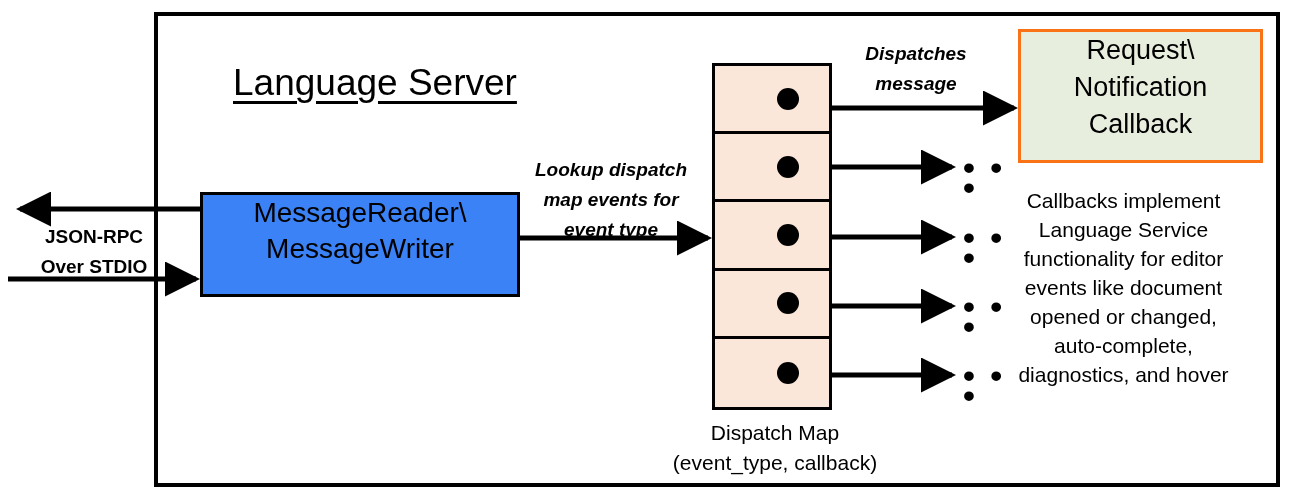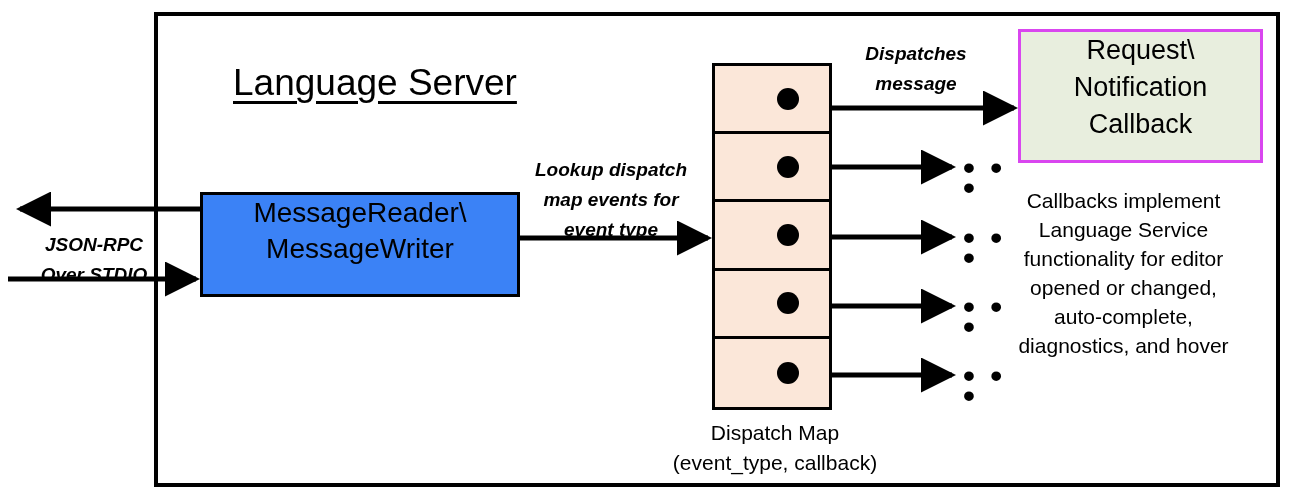--- a/index.html
+++ b/index.html
@@ -82,23 +82,21 @@
   }
 
   
   #stdio-label {
     left: 24px;
     top: 222px;
     width: 140px;
     height: 62px;
     font-size: 19px;
     line-height: 30px;
-    font-style: italic;
     font-weight: bold;
-    margin-top: 8px;
   }
 
   
   #lookup-label {
     left: 516px;
     top: 155px;
     width: 190px;
     height: 92px;
     font-size: 19px;
     line-height: 30px;
@@ -154,21 +152,21 @@
     font-size: 21px;
     line-height: 30px;
   }
 
   
   #callback-box {
     left: 1018px;
     top: 29px;
     width: 245px;
     height: 134px;
-    border: 3px solid #d946ef;
+    border: 3px solid #f97316;
     background: #e8eede;
     font-size: 27px;
     line-height: 37px;
   }
   #callback-caption {
     left: 996px;
     top: 186px;
     width: 255px;
     height: 205px;
     font-size: 21px;
@@ -290,18 +288,19 @@
 
   <div class="node" id="callback-box">
     <span>Request\</span>
     <span>Notification</span>
     <span>Callback</span>
   </div>
   <div class="node" id="callback-caption">
     <span>Callbacks implement</span>
     <span>Language Service</span>
     <span>functionality for editor</span>
+    <span>events like document</span>
     <span>opened or changed,</span>
     <span>auto-complete,</span>
     <span>diagnostics, and hover</span>
   </div>
 
 </div>
 
 </body></html>

